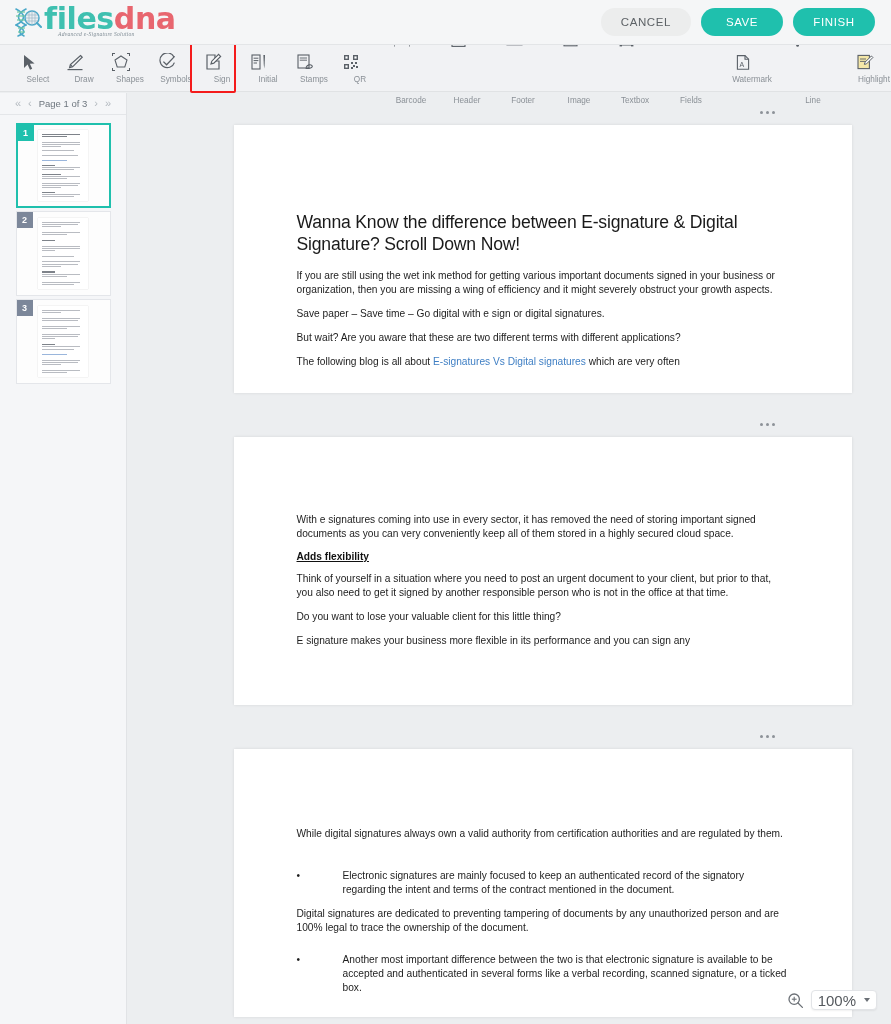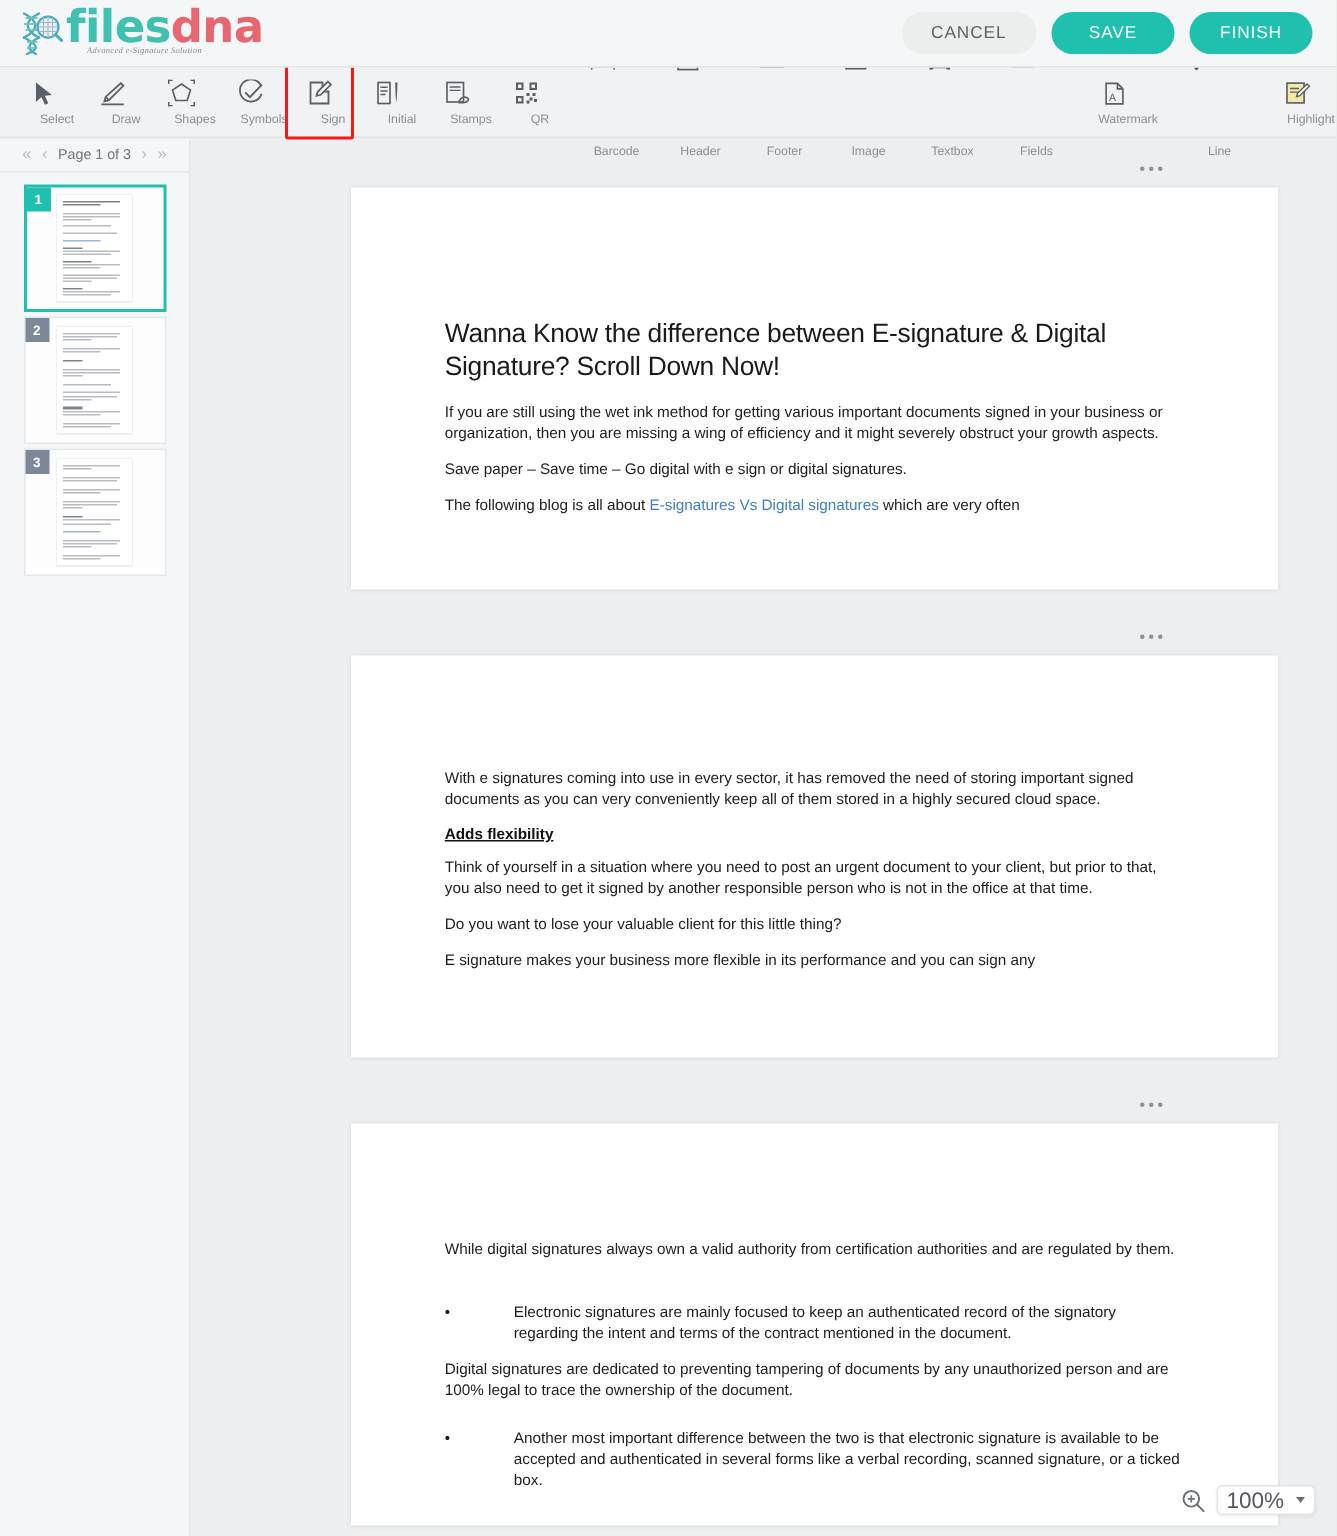--- a/index.html
+++ b/index.html
@@ -548,20 +548,21 @@
           <div class="dots-menu">
               <i></i>
               <i></i>
               <i></i>
             </div>
           <div class="page">
             <div class="page-inner pg1">
               <h1 class="doc-title">Wanna Know the difference between E-signature &amp; Digital Signature? Scroll Down Now!</h1>
               <p class="doc-p">If you are still using the wet ink method for getting various important documents signed in your business or organization, then you are missing a wing of efficiency and it might severely obstruct your growth aspects.</p>
               <p class="doc-p">Save paper – Save time – Go digital with e sign or digital signatures.</p>
+              <p class="doc-p">But wait? Are you aware that these are two different terms with different applications?</p>
               <p class="doc-p"><span>The following blog is all about </span><span class="doc-link">E-signatures Vs Digital signatures</span><span> which are very often</span></p>
             </div>
           </div>
         </div>
 
         <div class="page-block">
           <div class="dots-menu">
               <i></i>
               <i></i>
               <i></i>

